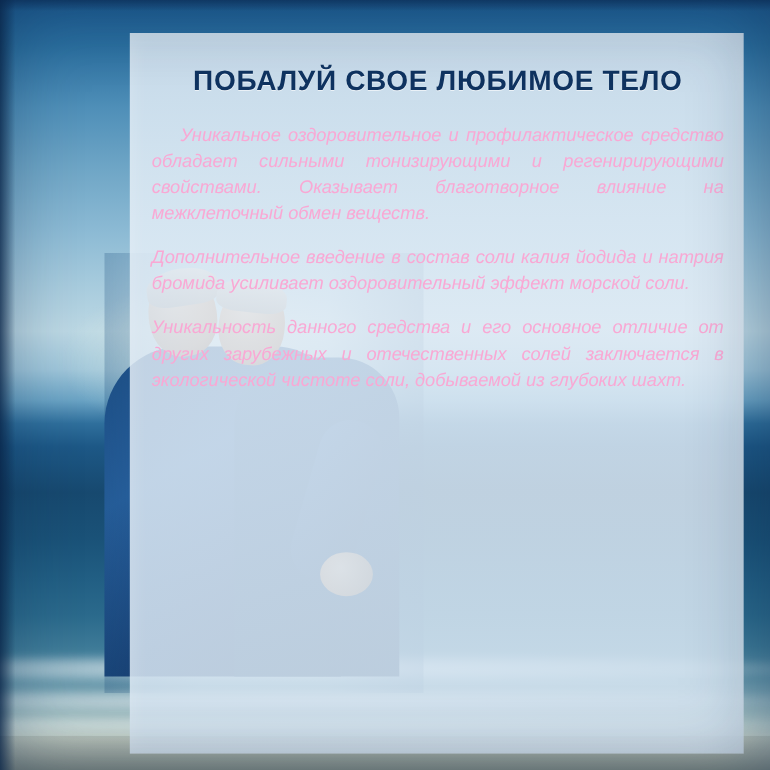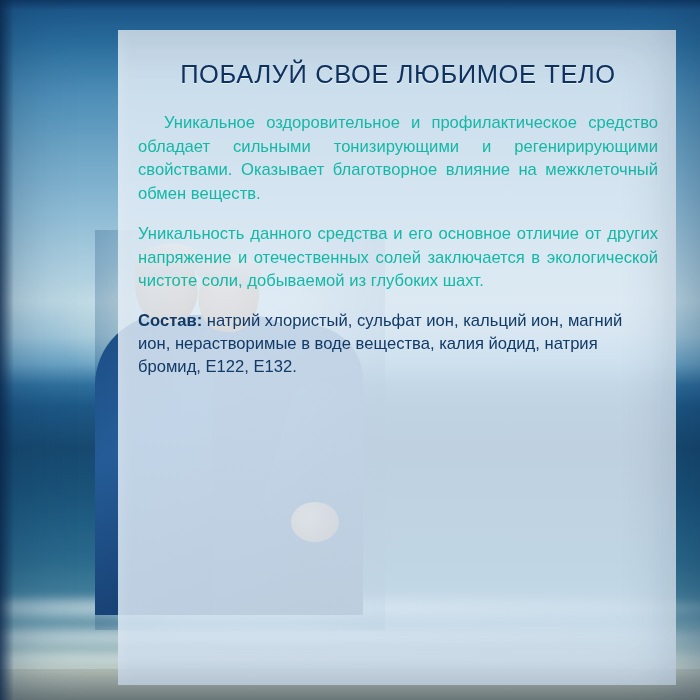--- a/index.html
+++ b/index.html
@@ -158,35 +158,36 @@
   .content {
     position: absolute;
     left: 138px;
     top: 44px;
     width: 520px;
     color: #143b66;
   }
 
   .title {
     font-size: 25.5px;
-    font-weight: normal;
+    font-weight: bold;
     text-align: center;
     letter-spacing: 0.6px;
     color: #0f3360;
     margin: 16px 0 22px 0;
     text-shadow: 0 1px 0 rgba(255,255,255,0.6);
   }
 
   p.para {
     font-size: 16.6px;
     line-height: 1.42;
     margin: 0 0 17px 0;
     text-align: justify;
     text-justify: inter-word;
-    color: #14b8a6;
+    color: #f9a8d4;
+    font-style: italic;
   }
   p.para.indent {
     text-indent: 26px;
   }
   p.para:last-child { margin-bottom: 0; }
 
   .comp-label {
     font-weight: bold;
   }
 
@@ -243,23 +244,23 @@
     <div class="photo-soft"></div>
   </div>
 
   <div class="text-panel"></div>
 
   <div class="content">
 
     <div class="title">ПОБАЛУЙ СВОЕ ЛЮБИМОЕ ТЕЛО</div>
 
     <p class="para indent">Уникальное оздоровительное и профилактическое средство обладает сильными тонизирующими и регенирирующими свойствами. Оказывает благотворное влияние на межклеточный обмен веществ.</p>
-    <p class="para">Уникальность данного средства и его основное отличие от других напряжение и отечественных солей заключается в экологической чистоте соли, добываемой из глубоких шахт.</p>
-
-    <p class="composition"><span class="comp-label">Состав:</span><span> натрий хлористый, сульфат ион, кальций ион, магний ион, нерастворимые в воде вещества, калия йодид, натрия бромид, Е122, Е132.</span></p>
+    <p class="para">Дополнительное введение в состав соли калия йодида и натрия бромида усиливает оздоровительный эффект морской соли.</p>
+    <p class="para">Уникальность данного средства и его основное отличие от других зарубежных и отечественных солей заключается в экологической чистоте соли, добываемой из глубоких шахт.</p>
+
 
 
   </div>
 
   <div class="edge-left"></div>
   <div class="edge-top"></div>
   <div class="vignette"></div>
 </div>
 
 </body></html>

